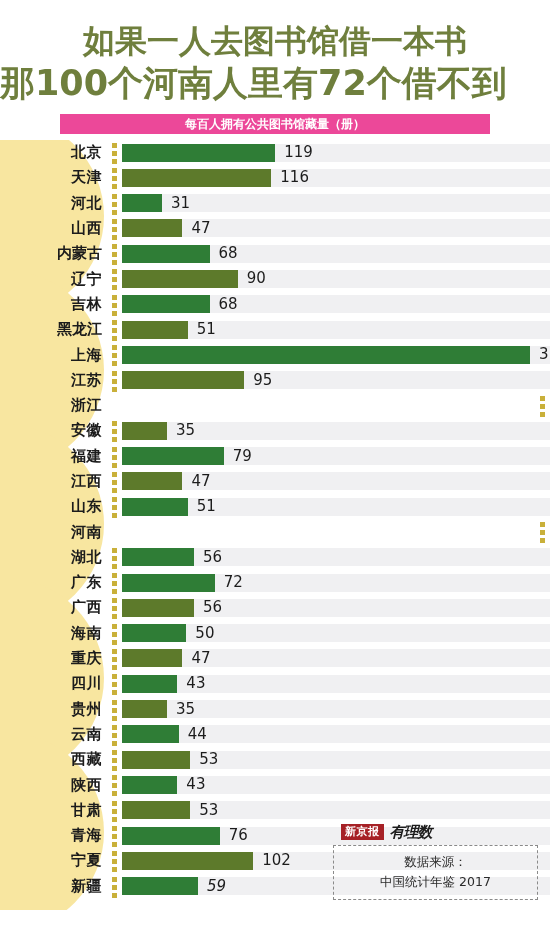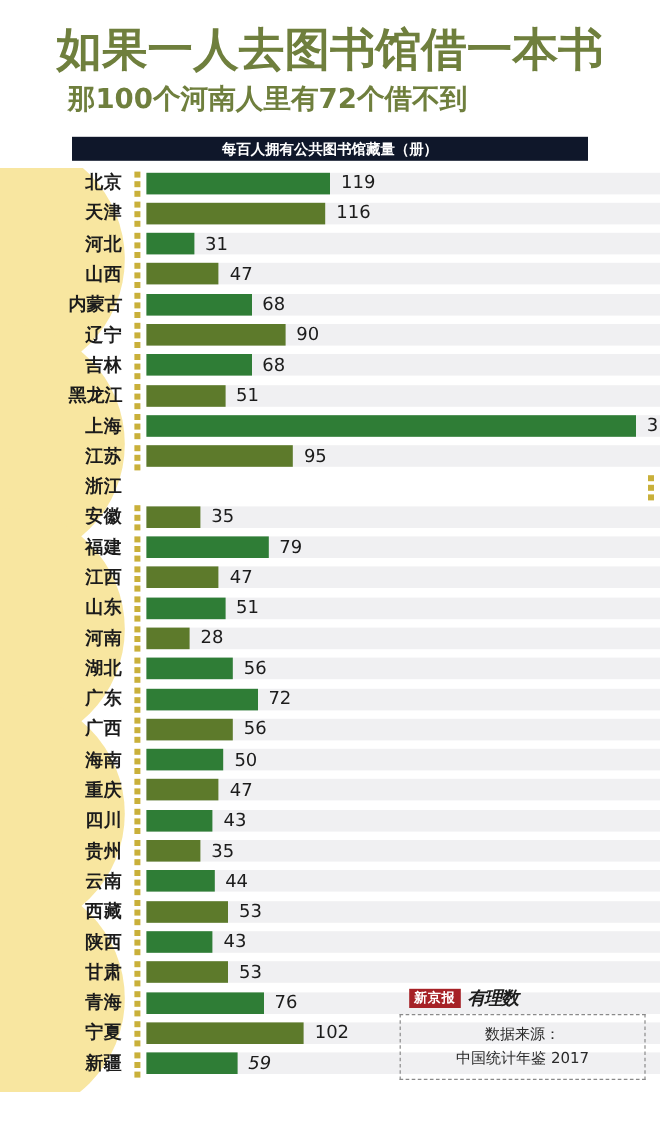--- a/index.html
+++ b/index.html
@@ -36,40 +36,41 @@
     color: #6f7f3d;
     letter-spacing: 0px;
     white-space: nowrap;
     text-align: center;
   }
   .title-line-1 {
     position: absolute;
     top: 19px;
     left: 0;
     width: 550px;
-    font-size: 38px;
+    font-size: 32px;
     line-height: 44px;
   }
   .title-line-2 {
     position: absolute;
     top: 63px;
     left: 0;
     width: 446px;
-    font-size: 23px;
+    font-size: 35px;
     line-height: 40px;
+    text-align: right;
   }
 
   
   .subtitle-bar {
     position: absolute;
     left: 60px;
     top: 114px;
     width: 430px;
     height: 20px;
-    background: #0f172a;
+    background: #ec4899;
   }
   .subtitle-text {
     position: absolute;
     left: 0;
     top: 0;
     width: 430px;
     height: 20px;
     line-height: 20px;
     text-align: center;
     font-size: 12px;
@@ -446,25 +447,20 @@
             <div class="bar-value" style="left: 74.6404px;">51</div>
           </div>
         </div>
         <div class="row">
           <div class="row-label">河南</div>
           <div class="dot-col">
             <span class="dot d1"></span>
             <span class="dot d2"></span>
             <span class="dot d3"></span>
           </div>
-          <div class="bar-area">
-            <div class="track"></div>
-            <div class="bar olive" style="width: 36.0379px;"></div>
-            <div class="bar-value" style="left: 45.0379px;">28</div>
-          </div>
         </div>
         <div class="row">
           <div class="row-label">湖北</div>
           <div class="dot-col">
             <span class="dot d1"></span>
             <span class="dot d2"></span>
             <span class="dot d3"></span>
           </div>
           <div class="bar-area">
             <div class="track"></div>

